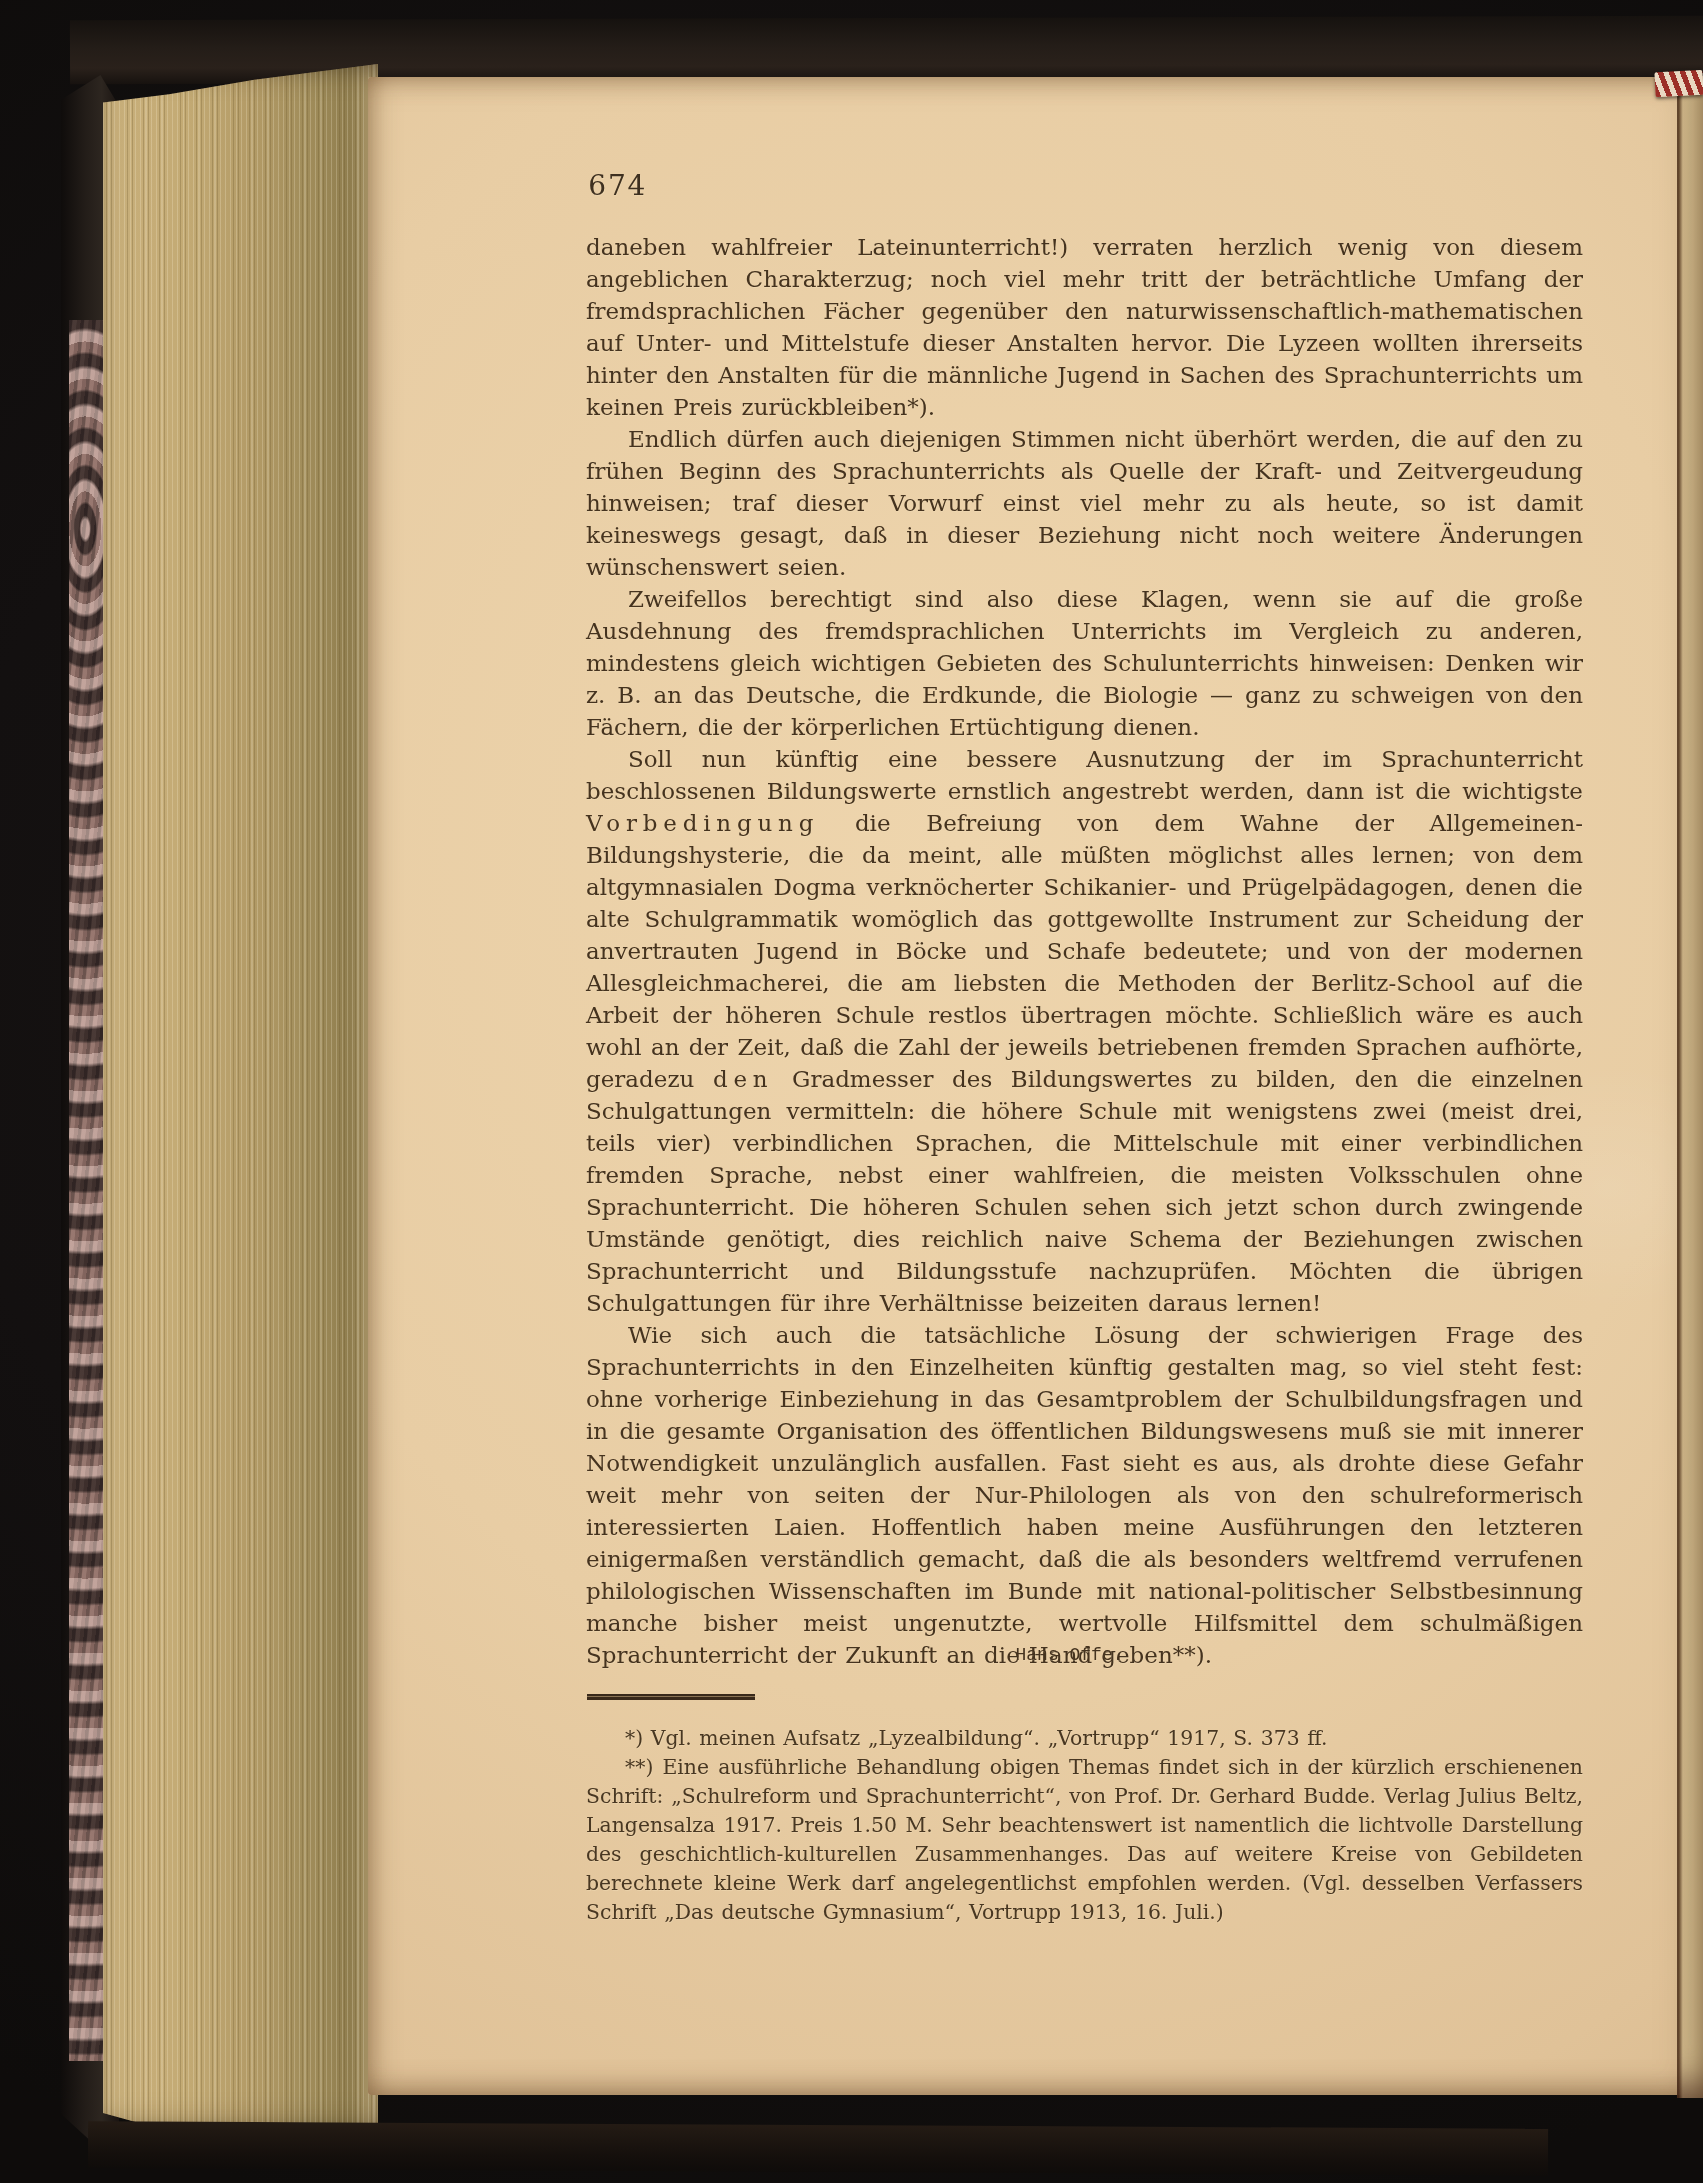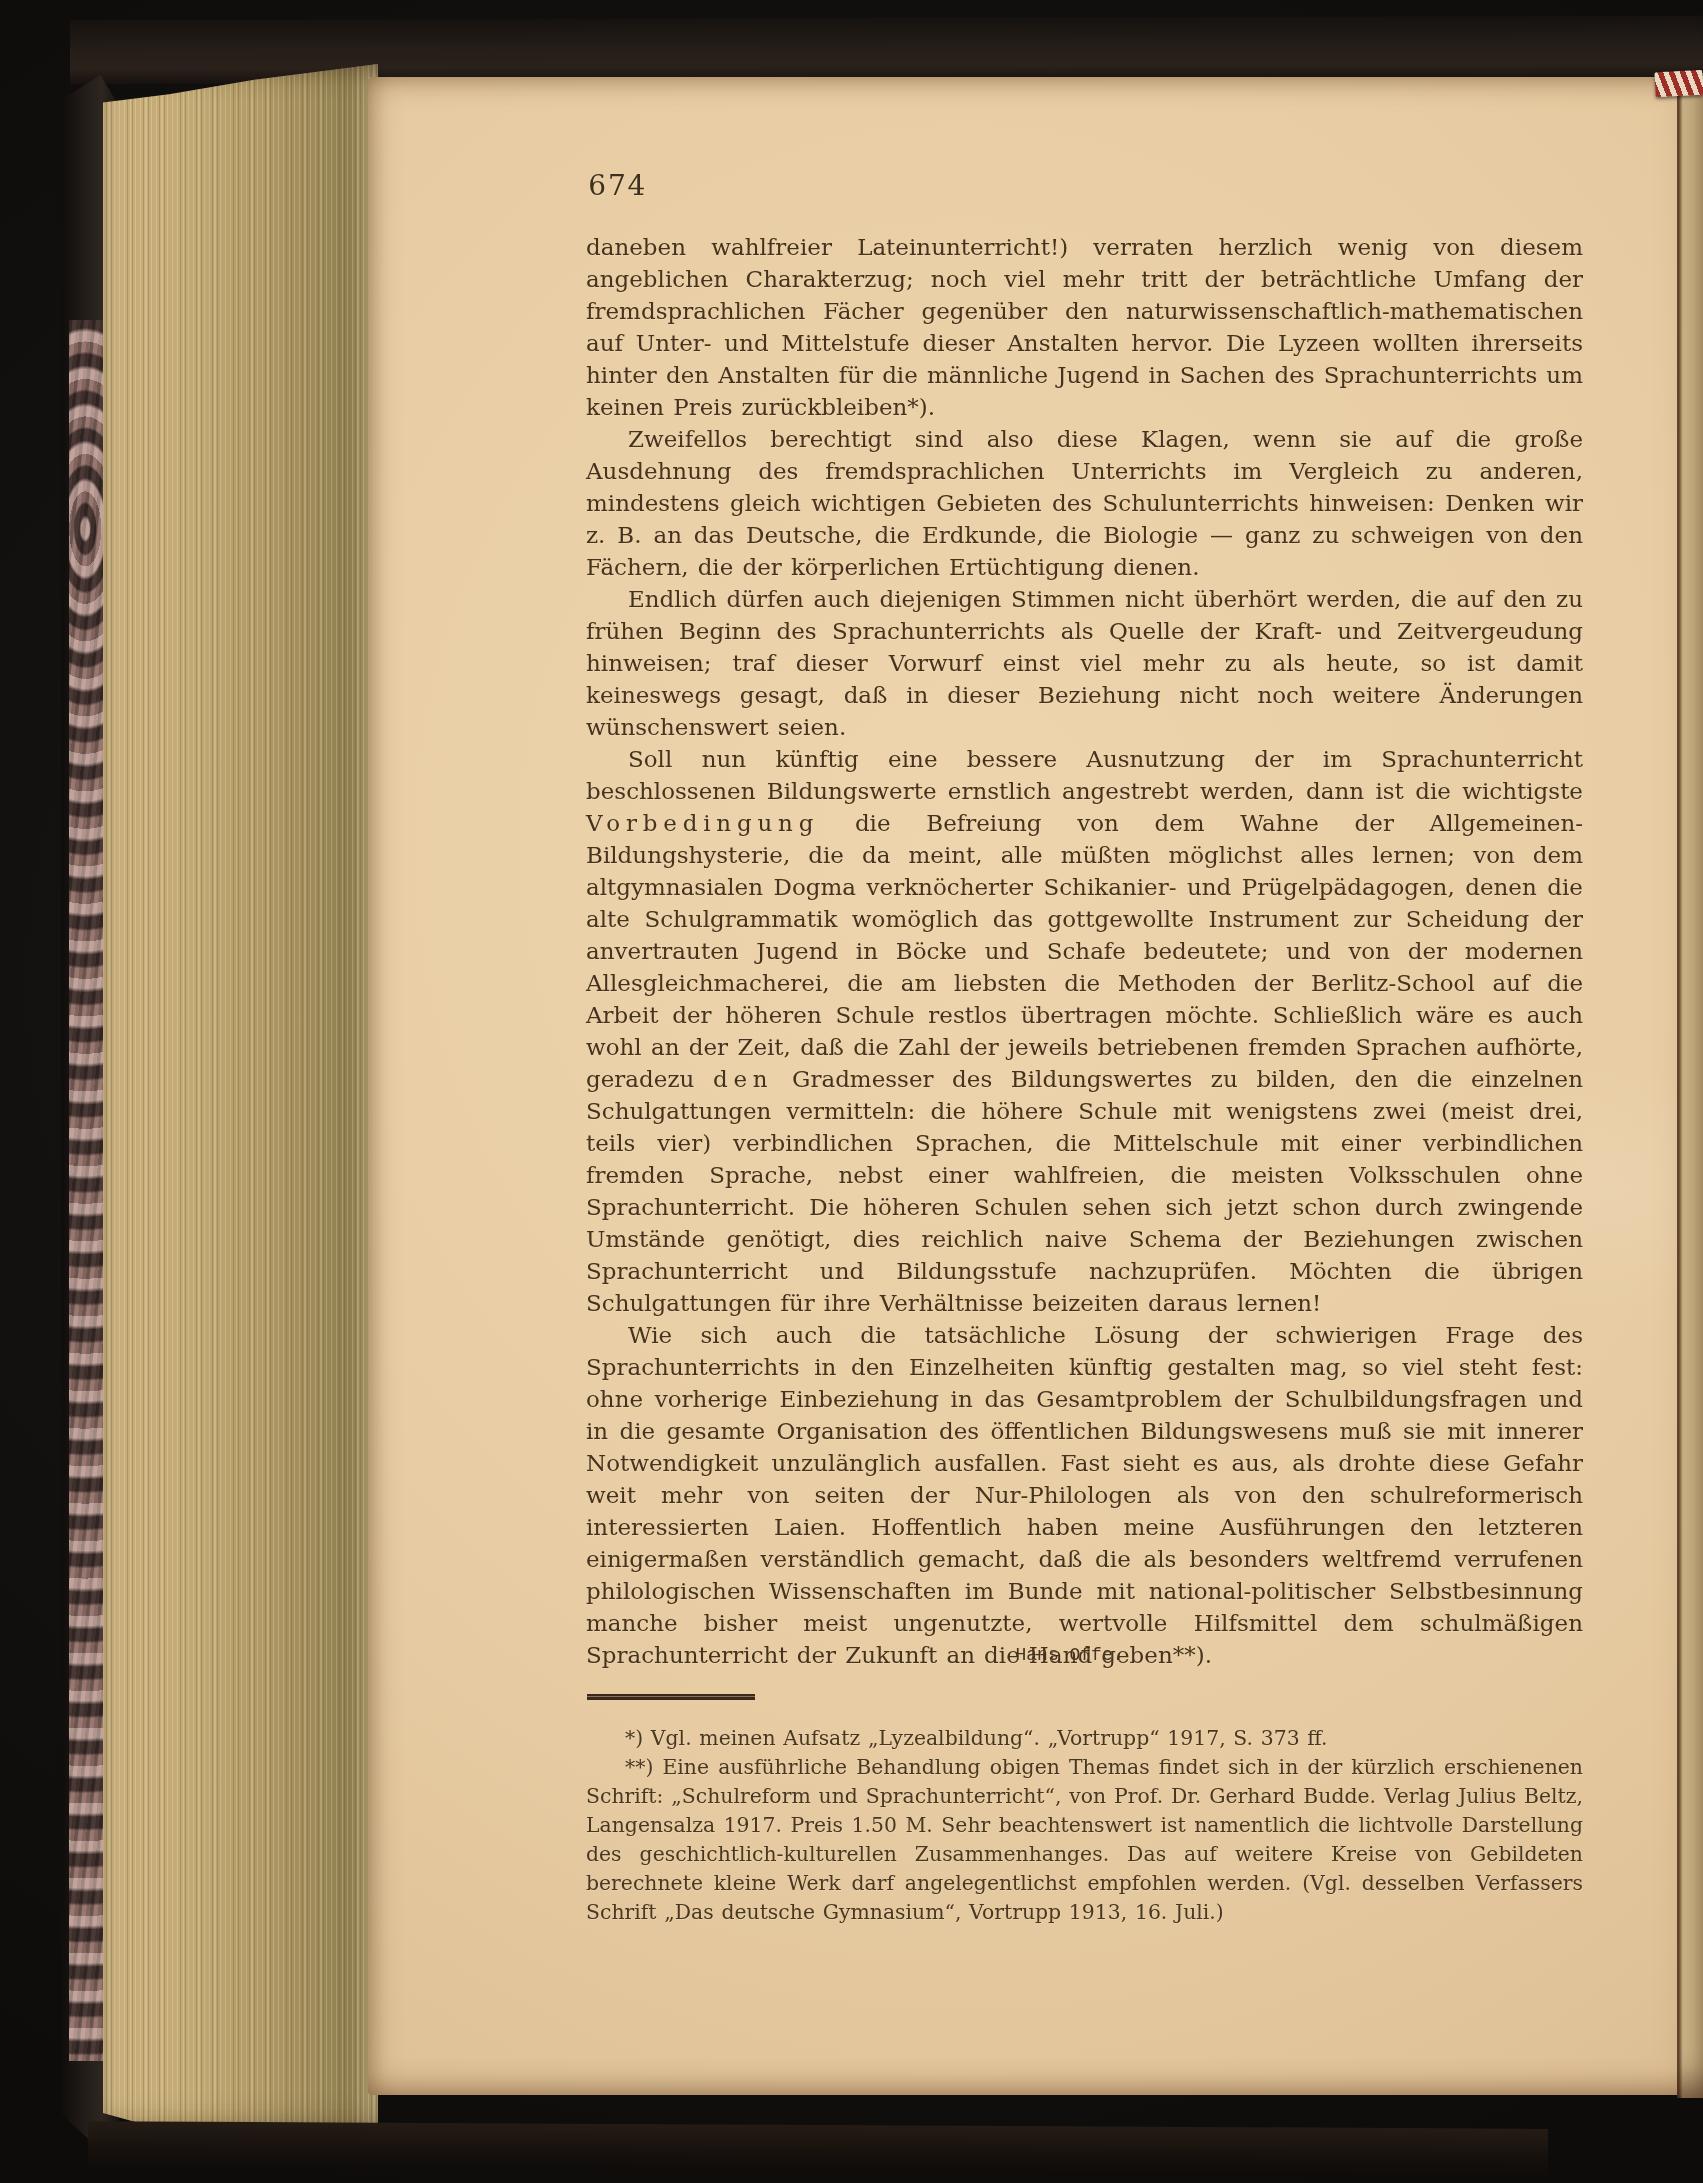--- a/index.html
+++ b/index.html
@@ -122,22 +122,22 @@
   <div class="page-stack"></div>
   <div class="board-bottom"></div>
 
   <div class="page">
     <div class="text-col">
 
       <div class="page-number">674</div>
 
       <div class="body-text">
         <p class="para no-indent">daneben wahlfreier Lateinunterricht!) verraten herzlich wenig von diesem angeblichen Charakterzug; noch viel mehr tritt der beträchtliche Umfang der fremdsprachlichen Fächer gegenüber den naturwissenschaftlich-mathematischen auf Unter- und Mittelstufe dieser Anstalten hervor. Die Lyzeen wollten ihrerseits hinter den Anstalten für die männliche Jugend in Sachen des Sprachunterrichts um keinen Preis zurückbleiben*).</p>
+        <p class="para">Endlich dürfen auch diejenigen Stimmen nicht überhört werden, die auf den zu frühen Beginn des Sprachunterrichts als Quelle der Kraft- und Zeitvergeudung hinweisen; traf dieser Vorwurf einst viel mehr zu als heute, so ist damit keineswegs gesagt, daß in dieser Beziehung nicht noch weitere Änderungen wünschenswert seien.</p>
         <p class="para">Zweifellos berechtigt sind also diese Klagen, wenn sie auf die große Ausdehnung des fremdsprachlichen Unterrichts im Vergleich zu anderen, mindestens gleich wichtigen Gebieten des Schulunterrichts hinweisen: Denken wir z. B. an das Deutsche, die Erdkunde, die Biologie — ganz zu schweigen von den Fächern, die der körperlichen Ertüchtigung dienen.</p>
-        <p class="para">Endlich dürfen auch diejenigen Stimmen nicht überhört werden, die auf den zu frühen Beginn des Sprachunterrichts als Quelle der Kraft- und Zeitvergeudung hinweisen; traf dieser Vorwurf einst viel mehr zu als heute, so ist damit keineswegs gesagt, daß in dieser Beziehung nicht noch weitere Änderungen wünschenswert seien.</p>
         <p class="para"><span>Soll nun künftig eine bessere Ausnutzung der im Sprachunterricht beschlossenen Bildungswerte ernstlich angestrebt werden, dann ist die wichtigste </span><span class="sperr">Vorbedingung</span><span> die Befreiung von dem Wahne der Allgemeinen-Bildungshysterie, die da meint, alle müßten möglichst alles lernen; von dem altgymnasialen Dogma verknöcherter Schikanier- und Prügelpädagogen, denen die alte Schulgrammatik womöglich das gottgewollte Instrument zur Scheidung der anvertrauten Jugend in Böcke und Schafe bedeutete; und von der modernen Allesgleichmacherei, die am liebsten die Methoden der Berlitz-School auf die Arbeit der höheren Schule restlos übertragen möchte. Schließlich wäre es auch wohl an der Zeit, daß die Zahl der jeweils betriebenen fremden Sprachen aufhörte, geradezu </span><span class="sperr">den</span><span> Gradmesser des Bildungswertes zu bilden, den die einzelnen Schulgattungen vermitteln: die höhere Schule mit wenigstens zwei (meist drei, teils vier) verbindlichen Sprachen, die Mittelschule mit einer verbindlichen fremden Sprache, nebst einer wahlfreien, die meisten Volksschulen ohne Sprachunterricht. Die höheren Schulen sehen sich jetzt schon durch zwingende Umstände genötigt, dies reichlich naive Schema der Beziehungen zwischen Sprachunterricht und Bildungsstufe nachzuprüfen. Möchten die übrigen Schulgattungen für ihre Verhältnisse beizeiten daraus lernen!</span></p>
         <p class="para">Wie sich auch die tatsächliche Lösung der schwierigen Frage des Sprachunterrichts in den Einzelheiten künftig gestalten mag, so viel steht fest: ohne vorherige Einbeziehung in das Gesamtproblem der Schulbildungsfragen und in die gesamte Organisation des öffentlichen Bildungswesens muß sie mit innerer Notwendigkeit unzulänglich ausfallen. Fast sieht es aus, als drohte diese Gefahr weit mehr von seiten der Nur-Philologen als von den schulreformerisch interessierten Laien. Hoffentlich haben meine Ausführungen den letzteren einigermaßen verständlich gemacht, daß die als besonders weltfremd verrufenen philologischen Wissenschaften im Bunde mit national-politischer Selbstbesinnung manche bisher meist ungenutzte, wertvolle Hilfsmittel dem schulmäßigen Sprachunterricht der Zukunft an die Hand geben**).</p>
       </div>
 
       <div class="signature">Hans Offe.</div>
 
       <div class="footnote-rule"></div>
 
       <div class="footnotes">
         <p class="fn">*) Vgl. meinen Aufsatz „Lyzealbildung“. „Vortrupp“ 1917, S. 373 ff.</p>

